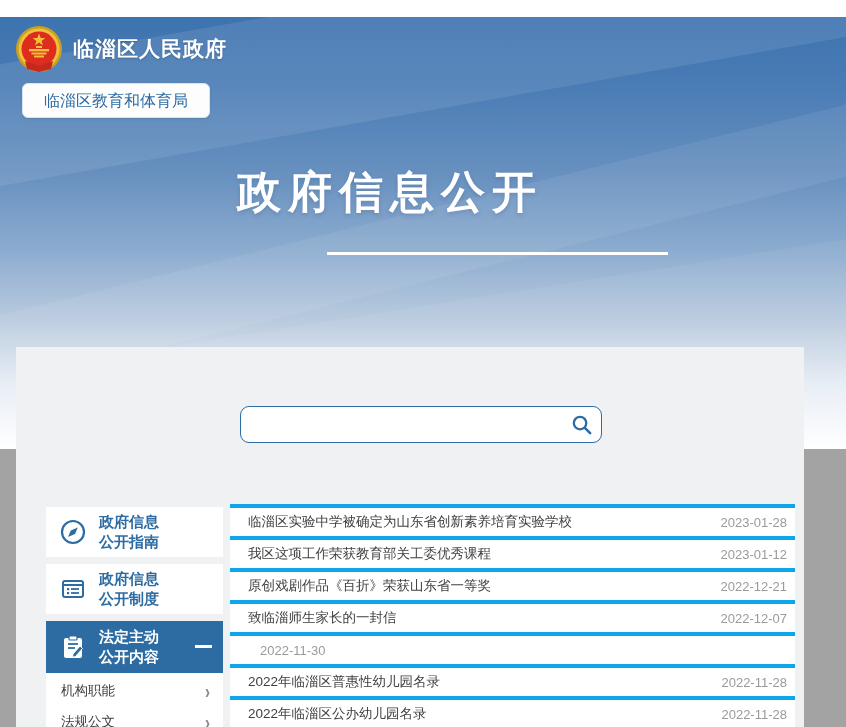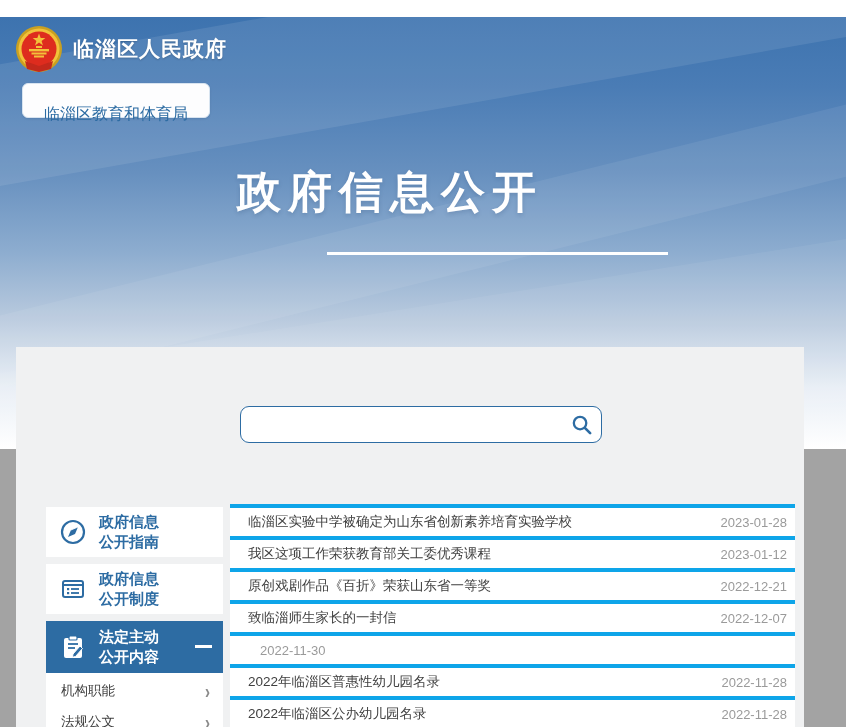--- a/index.html
+++ b/index.html
@@ -21,21 +21,21 @@
   .streak{position:absolute;background:rgba(255,255,255,.09);}
   .streak.s1{width:1400px;height:120px;top:-40px;left:-200px;transform:rotate(-10deg);}
   .streak.s2{width:1400px;height:70px;top:150px;left:-100px;transform:rotate(-14deg);background:rgba(255,255,255,.07);}
   .streak.s3{width:1400px;height:160px;top:270px;left:-150px;transform:rotate(-9deg);background:rgba(255,255,255,.06);}
 
   .site-header{position:absolute;top:8px;left:15px;display:flex;align-items:center;gap:10px;}
   .emblem{width:48px;height:48px;flex:0 0 auto;}
   .site-title{color:#fff;font-size:21px;font-weight:bold;letter-spacing:1px;text-shadow:0 1px 2px rgba(0,0,0,.2);}
 
   .dept-button{
-    position:absolute;left:22px;top:66px;height:35px;line-height:33px;padding:13px 21px;
+    position:absolute;left:22px;top:66px;height:35px;line-height:33px;padding:0 21px;
     background:#fdfdfe;border:1px solid #d8e4f0;border-radius:6px;
     color:var(--accent);font-size:16px;cursor:pointer;white-space:nowrap;
     box-shadow:0 1px 2px rgba(30,60,100,.15);
   }
 
   .banner-title{
     position:absolute;top:146px;left:160px;width:460px;text-align:center;
     color:#fff;font-size:44px;font-weight:bold;letter-spacing:7px;
     text-shadow:0 2px 4px rgba(20,50,90,.18);white-space:nowrap;
   }

